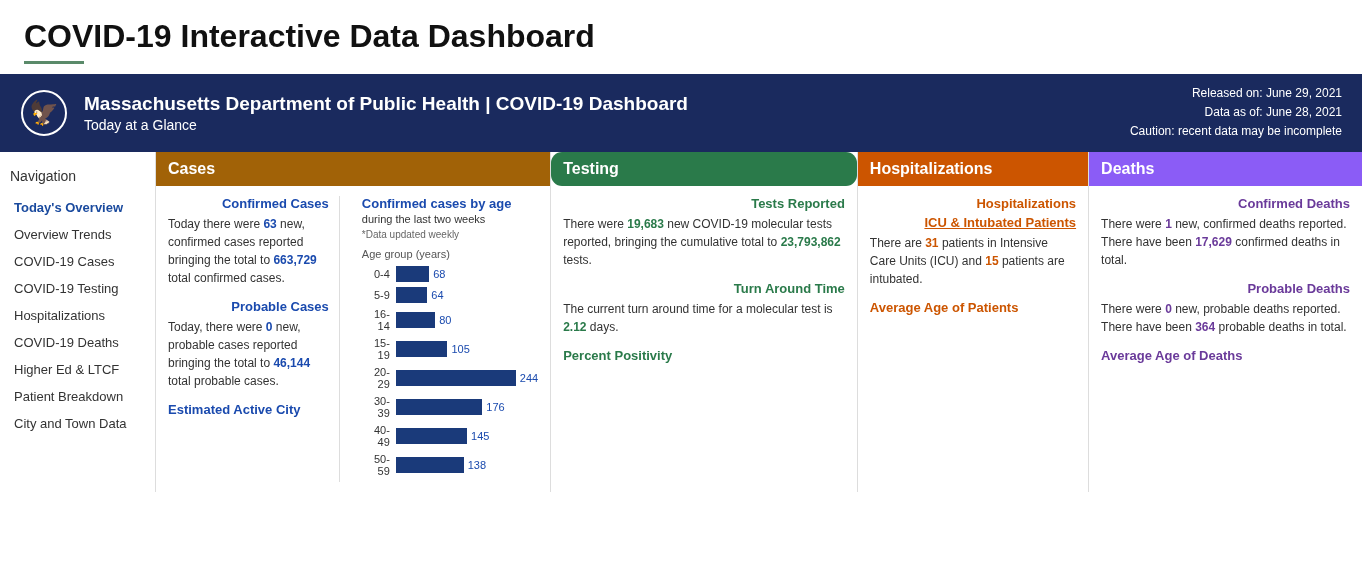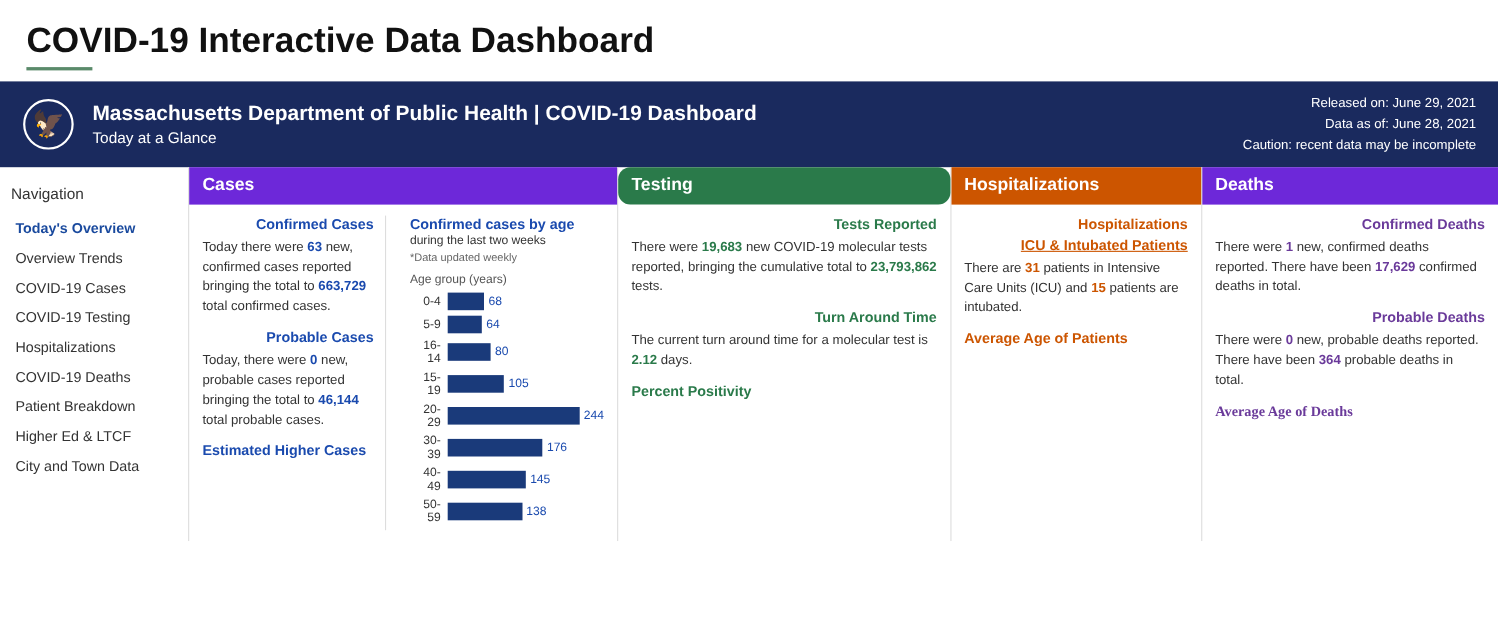--- a/index.html
+++ b/index.html
@@ -14,30 +14,30 @@
     .banner-logo { width: 48px; height: 48px; margin-right: 16px; flex-shrink: 0; }
     .banner-text { flex: 1; }
     .banner-main { font-size: 19px; font-weight: bold; }
     .banner-sub { font-size: 14px; margin-top: 2px; }
     .banner-meta { text-align: right; font-size: 12px; line-height: 1.6; }
 
     
     .main-layout { display: flex; padding: 0; }
 
     
-    .sidebar { width: 172px; flex-shrink: 0; padding: 16px 10px; border-right: 1px solid #ddd; }
+    .sidebar { width: 156px; flex-shrink: 0; padding: 16px 10px; border-right: 1px solid #ddd; }
     .sidebar-title { font-size: 14px; font-weight: normal; color: #333; margin-bottom: 10px; }
     .sidebar-item { padding: 6px 4px; font-size: 13px; cursor: pointer; color: #333; }
     .sidebar-item.active { color: #1a4a9e; font-weight: bold; }
 
     .panel-header { padding: 8px 12px; font-size: 16px; font-weight: bold; color: white; }
-    .panel-cases-header { background: #6d28d9; }
+    .panel-cases-header { background: #a16207; }
     .panel-testing-header { background: #2a7a4a; border-radius: 11px; }
     .panel-hosp-header { background: #cc5500; }
-    .panel-deaths-header { background: #6d28d9; }
+    .panel-deaths-header { background: #8b5cf6; }
 
     .panel-body { padding: 10px 12px; }
     .cases-left { flex: 1; padding-right: 10px; border-right: 1px solid #ddd; }
     .cases-right { flex: 1; padding-left: 12px; }
 
     .section-link { color: #1a4aae; font-size: 13px; font-weight: bold; margin-bottom: 4px; cursor: pointer; text-align: right; }
     .section-text { font-size: 12px; line-height: 1.5; color: #333; margin-bottom: 12px; }
     .highlight-blue { color: #1a4aae; font-weight: bold; }
     .highlight-orange { color: #cc5500; font-weight: bold; }
     .highlight-green { color: #2a7a4a; font-weight: bold; }
@@ -51,21 +51,21 @@
 
     .bar-row { display: flex; align-items: center; margin-bottom: 5px; }
     .bar-age { width: 34px; font-size: 11px; color: #333; text-align: right; padding-right: 6px; flex-shrink: 0; }
     .bar-container { flex: 1; display: flex; align-items: center; }
     .bar { background: #1a3a7a; height: 16px; min-width: 2px; }
     .bar-value { font-size: 11px; color: #1a4aae; margin-left: 4px; font-weight: normal; }
 
     
     .bottom-link { color: #1a4aae; font-size: 13px; font-weight: bold; margin-top: 8px; cursor: pointer; }
     .bottom-link-orange { color: #cc5500; font-size: 13px; font-weight: bold; margin-top: 8px; cursor: pointer; }
-    .bottom-link-purple { color: #6a3a9a; font-size: 13px; font-weight: bold; margin-top: 8px; cursor: pointer; font-family: Liberation Serif, serif; }
+    .bottom-link-purple { color: #6a3a9a; font-size: 13px; font-weight: bold; margin-top: 8px; cursor: pointer; }
 
     .panel-cases-outer { min-width: 390px; border-right: 1px solid #ddd; }
     .panel-testing-outer { min-width: 210px; border-right: 1px solid #ddd; }
     .panel-hosp-outer { min-width: 200px; border-right: 1px solid #ddd; }
     .panel-deaths-outer { min-width: 200px; }
   </style>
 </head>
 <body>
 
 <div class="page-title">COVID-19 Interactive Data Dashboard</div>
@@ -92,42 +92,42 @@
 <div class="main-layout">
 
   <div class="sidebar">
     <div class="sidebar-title">Navigation</div>
     <div class="sidebar-item active">Today's Overview</div>
     <div class="sidebar-item">Overview Trends</div>
     <div class="sidebar-item">COVID-19 Cases</div>
     <div class="sidebar-item">COVID-19 Testing</div>
     <div class="sidebar-item">Hospitalizations</div>
     <div class="sidebar-item">COVID-19 Deaths</div>
+    <div class="sidebar-item">Higher Ed &amp; LTCF</div>
     <div class="sidebar-item">Patient Breakdown</div>
-    <div class="sidebar-item">Higher Ed &amp; LTCF</div>
     <div class="sidebar-item">City and Town Data</div>
   </div>
 
   <div class="panel-cases-outer">
     <div class="panel-header panel-cases-header">Cases</div>
     <div class="panel-body">
       <div style="display:flex; gap:10px;">
 
         <div class="cases-left">
           <div class="section-link">Confirmed Cases</div>
           <div class="section-text">
             Today there were <span class="highlight-blue">63</span> new, confirmed cases reported bringing the total to <span class="highlight-blue">663,729</span> total confirmed cases.
           </div>
 
           <div class="section-link">Probable Cases</div>
           <div class="section-text">
             Today, there were <span class="highlight-blue">0</span> new, probable cases reported bringing the total to <span class="highlight-blue">46,144</span> total probable cases.
           </div>
 
-          <div class="bottom-link">Estimated Higher Cases</div>
+          <div class="bottom-link">Estimated Active City</div>
         </div>
 
         <div class="cases-right">
           <div class="chart-title">Confirmed cases by age</div>
           <div class="chart-subtitle">during the last two weeks</div>
           <div class="chart-note">*Data updated weekly</div>
           <div class="chart-label-header">Age group (years)</div>
 
           <div class="bar-row">
             <span class="bar-age">0-4</span>

